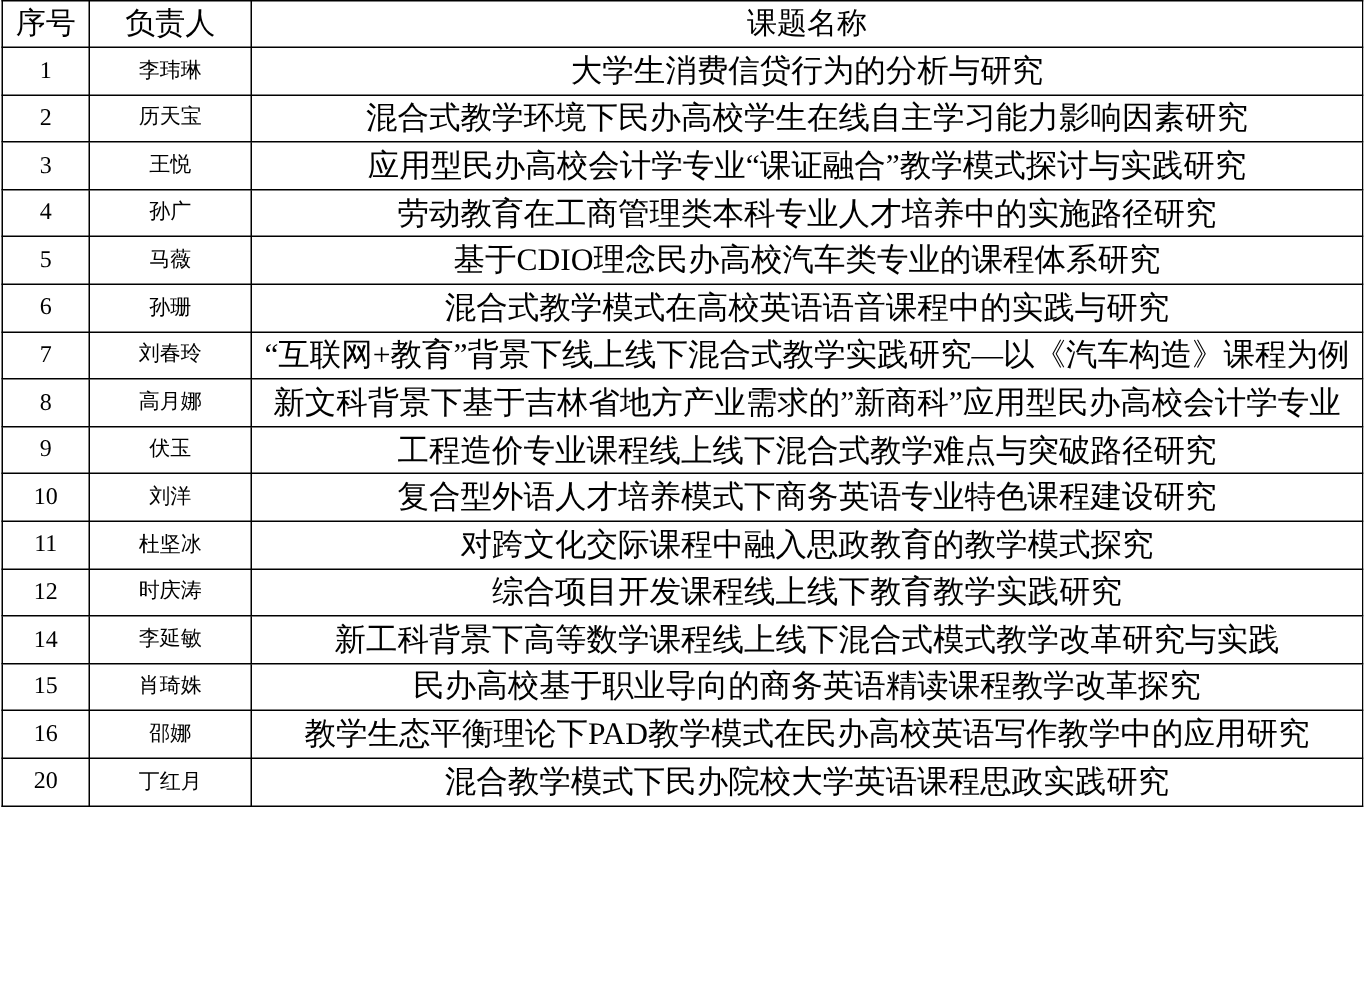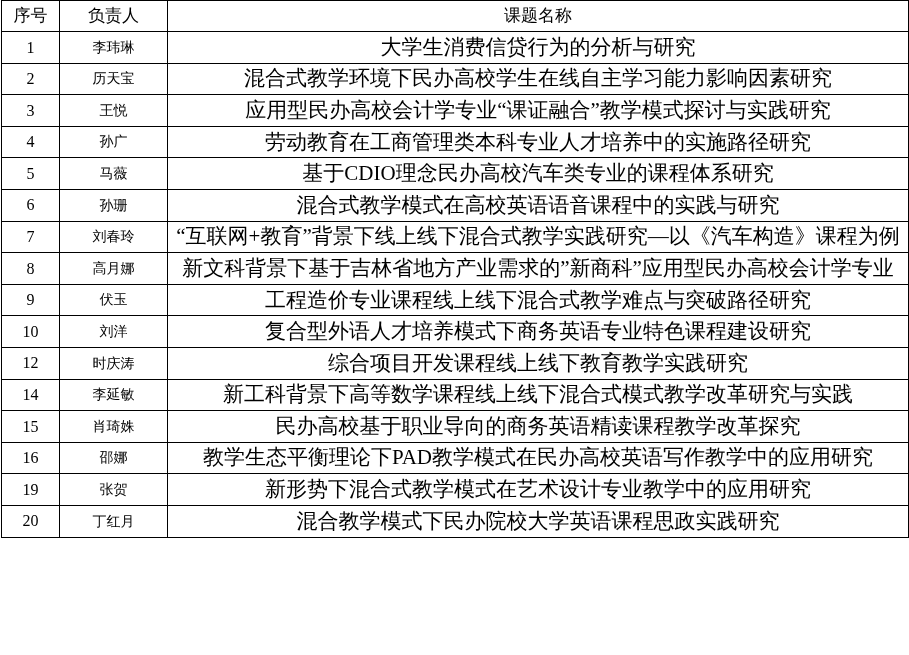--- a/index.html
+++ b/index.html
@@ -31,21 +31,21 @@
   table.grid td, table.grid th {
     border: 1px solid #000000;
     padding: 0;
     text-align: center;
     vertical-align: middle;
     font-weight: normal;
     line-height: 1.1;
   }
   thead th {
     height: 30px;
-    font-size: 17px;
+    font-size: 20px;
     font-weight: bold;
   }
   tbody td {
     height: 30.6px;
     font-size: 16.5px;
   }
   col.c-index { width: 58px; }
   col.c-person { width: 108px; }
   col.c-title { width: 741px; }
   td.idx { font-size: 16px; }
@@ -114,44 +114,44 @@
         <td class="idx">9</td>
         <td class="person">伏玉</td>
         <td class="title">工程造价专业课程线上线下混合式教学难点与突破路径研究</td>
       </tr>
       <tr>
         <td class="idx">10</td>
         <td class="person">刘洋</td>
         <td class="title">复合型外语人才培养模式下商务英语专业特色课程建设研究</td>
       </tr>
       <tr>
+        <td class="idx">11</td>
+        <td class="person">杜坚冰</td>
+        <td class="title">对跨文化交际课程中融入思政教育的教学模式探究</td>
+      </tr>
+      <tr>
         <td class="idx">12</td>
         <td class="person">时庆涛</td>
         <td class="title">综合项目开发课程线上线下教育教学实践研究</td>
       </tr>
       <tr>
         <td class="idx">14</td>
         <td class="person">李延敏</td>
         <td class="title">新工科背景下高等数学课程线上线下混合式模式教学改革研究与实践</td>
       </tr>
       <tr>
         <td class="idx">15</td>
         <td class="person">肖琦姝</td>
         <td class="title">民办高校基于职业导向的商务英语精读课程教学改革探究</td>
       </tr>
       <tr>
         <td class="idx">16</td>
         <td class="person">邵娜</td>
         <td class="title">教学生态平衡理论下PAD教学模式在民办高校英语写作教学中的应用研究</td>
       </tr>
       <tr>
-        <td class="idx">19</td>
-        <td class="person">张贺</td>
-        <td class="title">新形势下混合式教学模式在艺术设计专业教学中的应用研究</td>
-      </tr>
-      <tr>
         <td class="idx">20</td>
         <td class="person">丁红月</td>
         <td class="title">混合教学模式下民办院校大学英语课程思政实践研究</td>
       </tr>
     </tbody>
   </table>
 </div>
 
 </body></html>

